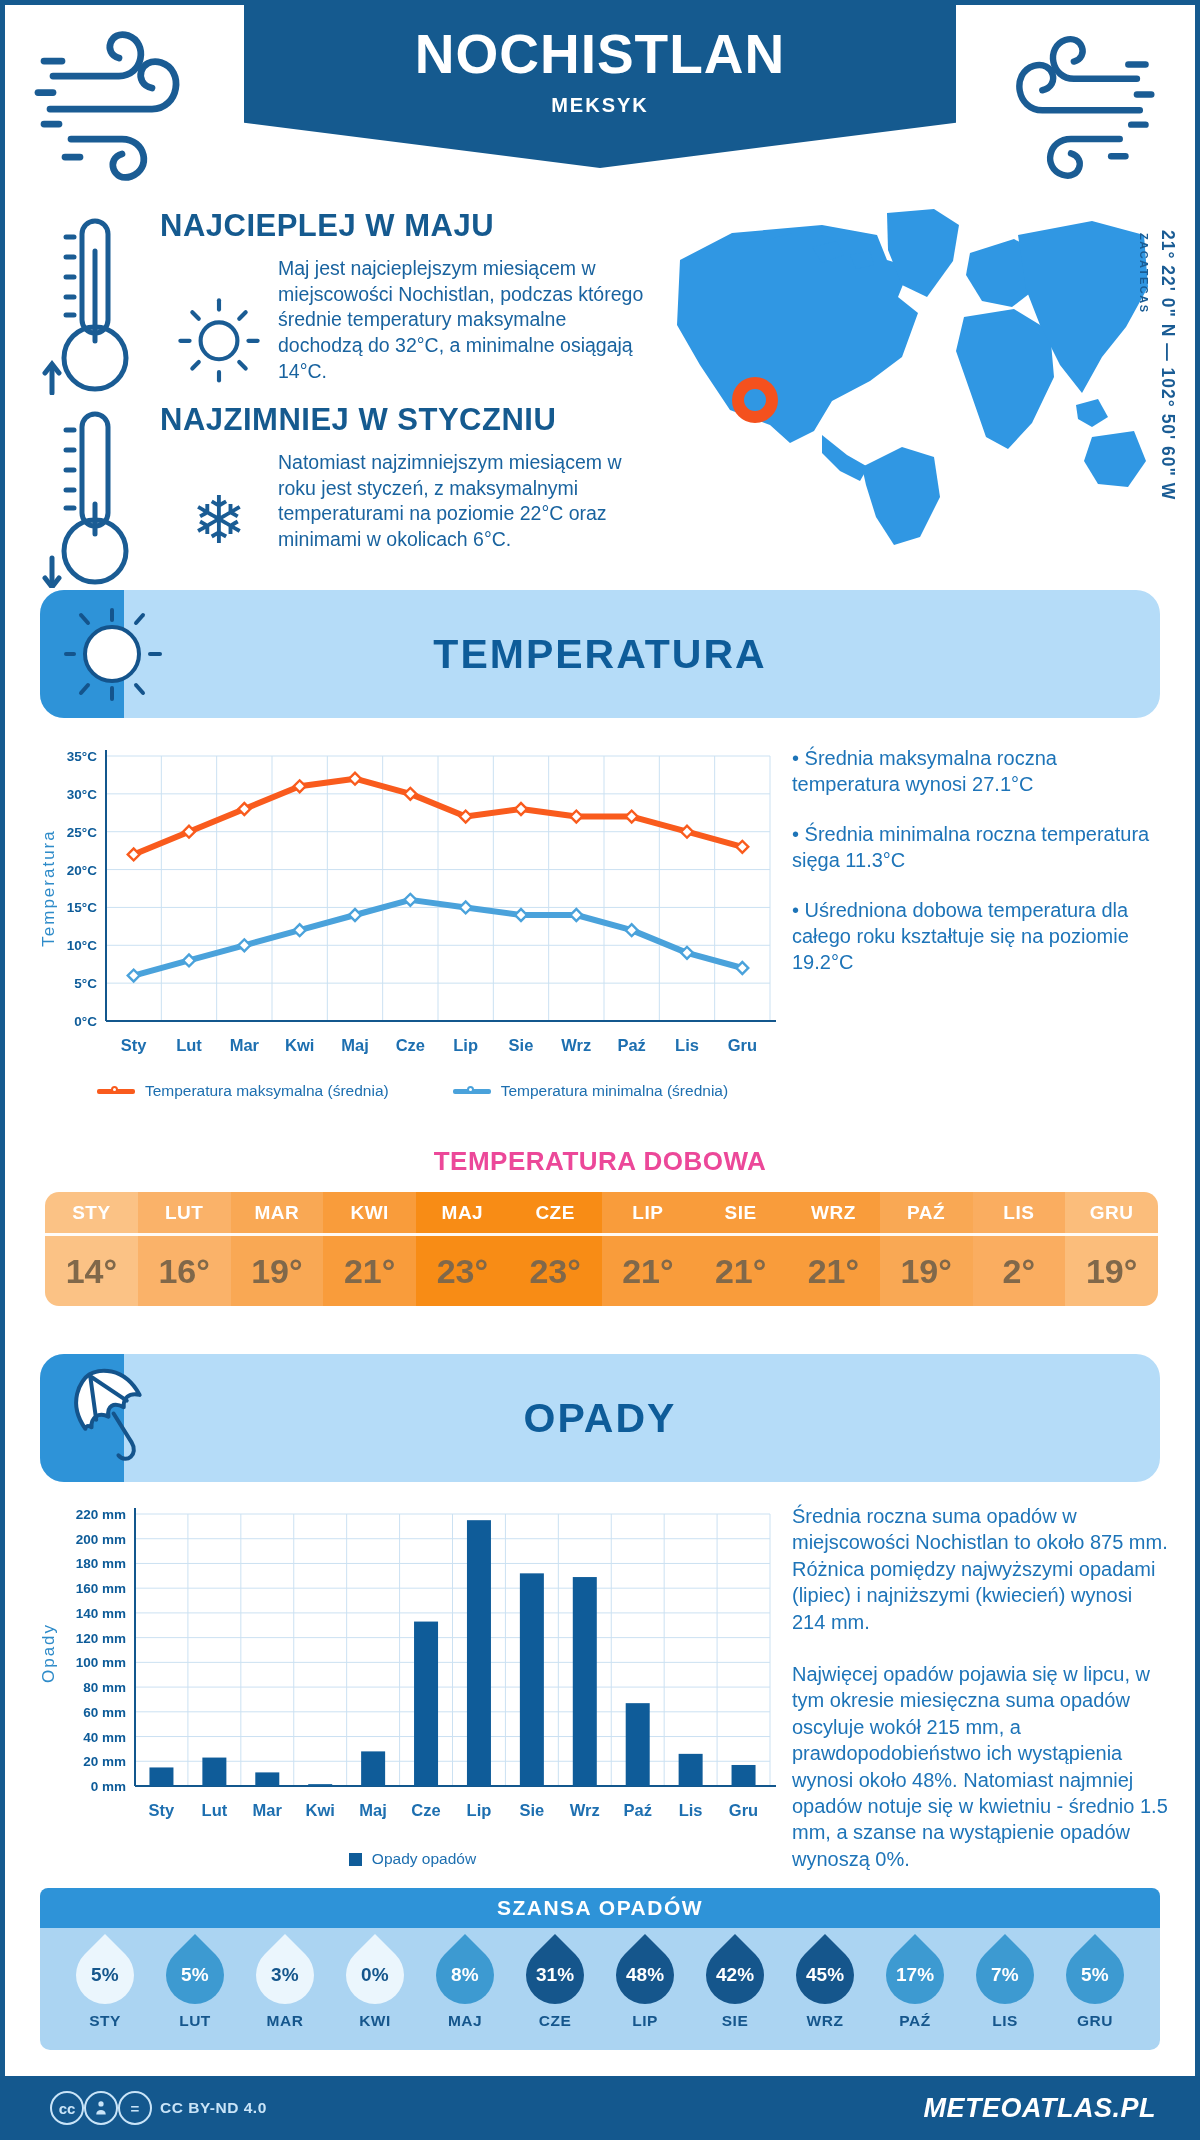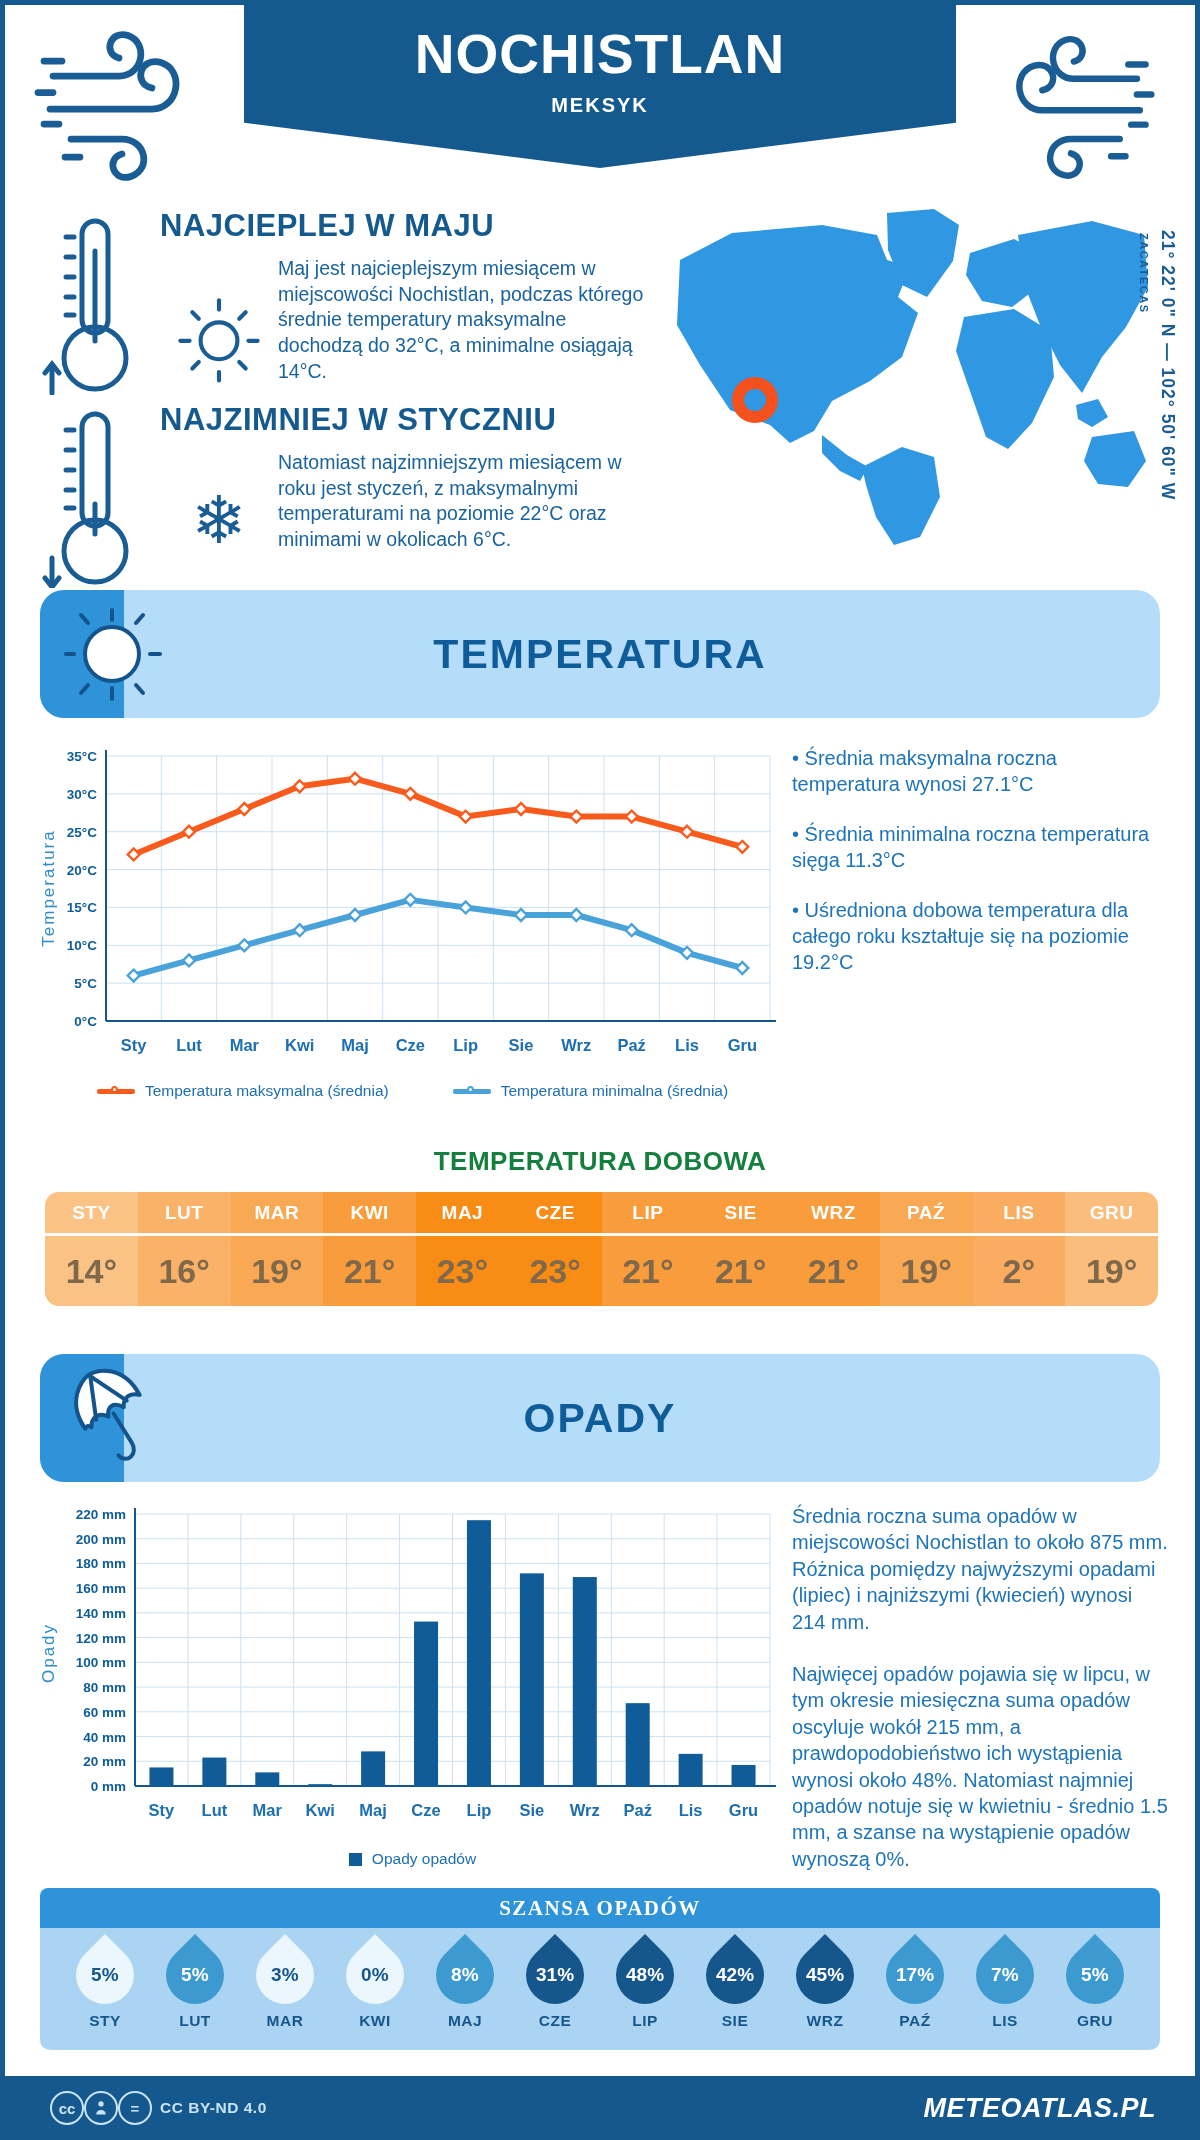--- a/index.html
+++ b/index.html
@@ -48,30 +48,30 @@
   .leg-sq{width:13px;height:13px;}
 
   
   .sidebar{position:absolute;left:792px;width:376px;}
   .sidebar h3{margin:0 0 24px;font-size:23.5px;font-weight:800;color:#0e5c99;letter-spacing:0.3px;}
   .sidebar .bullet{font-size:20px;line-height:1.3;color:#1d74b8;margin-bottom:24px;}
   .sidebar p{font-size:20px;line-height:1.32;color:#1d74b8;margin:0 0 26px;}
   .sidebar h4{margin:34px 0 18px;font-size:23.5px;font-weight:800;color:#0e5c99;}
 
   
-  .daily-title{position:absolute;left:0;top:1146px;width:1200px;text-align:center;font-size:26px;font-weight:800;color:#15803d;letter-spacing:0.5px;}
+  .daily-title{position:absolute;left:0;top:1146px;width:1200px;text-align:center;font-size:26px;font-weight:800;color:#ec4899;letter-spacing:0.5px;}
   .daily{position:absolute;left:45px;top:1192px;width:1113px;height:114px;border-radius:14px;overflow:hidden;display:flex;}
   .daily .col{flex:1;display:flex;flex-direction:column;}
   .daily .m{height:44px;display:flex;align-items:center;justify-content:center;color:#fff;font-weight:800;font-size:19px;
             border-bottom:3px solid rgba(255,255,255,0.95);letter-spacing:0.5px;}
   .daily .v{flex:1;display:flex;align-items:center;justify-content:center;font-weight:800;font-size:34px;color:#80684a;}
 
   
   .chance-bar{position:absolute;left:40px;top:1888px;width:1120px;height:40px;background:#2e93d8;border-radius:8px 8px 0 0;
-              display:flex;align-items:center;justify-content:center;color:#fff;font-size:21px;font-weight:800;letter-spacing:1.5px;font-family:Liberation Serif, serif;}
+              display:flex;align-items:center;justify-content:center;color:#fff;font-size:21px;font-weight:800;letter-spacing:1.5px;}
   .chance-panel{position:absolute;left:40px;top:1928px;width:1120px;height:122px;background:#abd4f2;border-radius:0 0 10px 10px;
                 display:flex;padding:14px 20px 0;}
   .chance-panel .dcol{flex:1;display:flex;flex-direction:column;align-items:center;}
   .drop{width:58px;height:58px;border-radius:0 50% 50% 50%;transform:rotate(45deg);display:flex;align-items:center;justify-content:center;margin-top:4px;}
   .drop span{transform:rotate(-45deg);font-size:19px;font-weight:800;}
   .dcol .ml{margin-top:8px;font-size:15.5px;font-weight:800;color:#15568c;letter-spacing:0.5px;}
 
   
   .footer{position:absolute;left:0;top:2076px;width:1200px;height:64px;background:#14588e;z-index:6;
           display:flex;align-items:center;justify-content:space-between;padding:0 44px 0 50px;}

